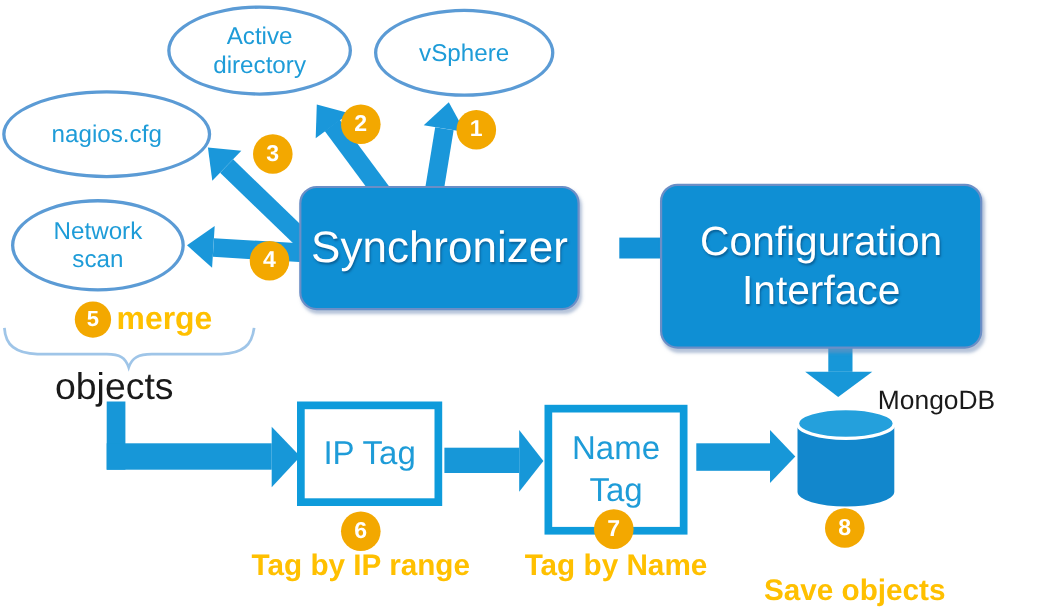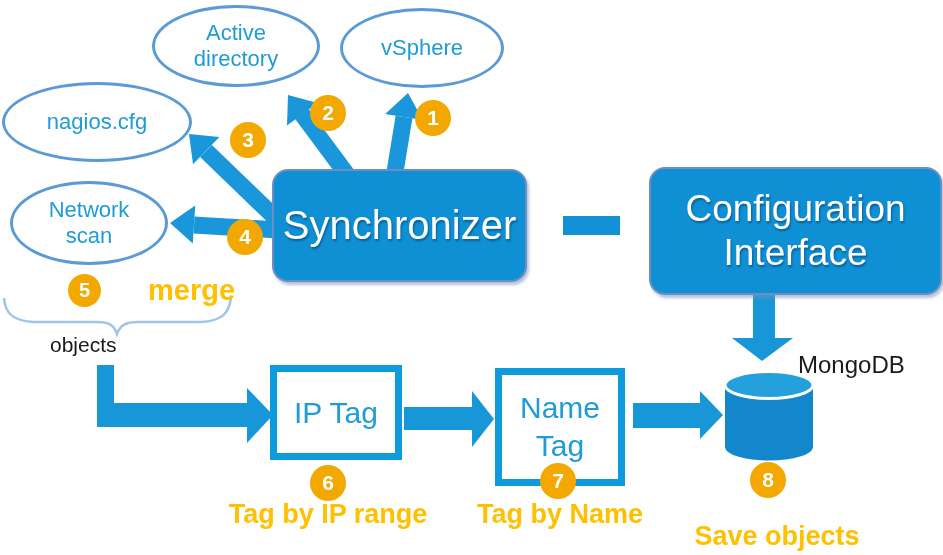--- a/index.html
+++ b/index.html
@@ -28,21 +28,21 @@
     position:absolute;background:#fff;border:7px solid #0E9BDB;
     display:flex;flex-direction:column;align-items:center;justify-content:center;
     color:#1E9CD8;font-size:30px;font-weight:normal;text-align:center;line-height:38px;
     box-sizing:border-box;
   }
   .badge{
     position:absolute;width:36px;height:36px;border-radius:50%;background:#F3A800;
     color:#fff;font-size:21px;font-weight:bold;display:flex;align-items:center;justify-content:center;
   }
   .badge.small{width:33px;height:33px;font-size:20px;}
-  .gold-label{position:absolute;color:#FFC000;font-weight:bold;margin-left:42px;}
+  .gold-label{position:absolute;color:#FFC000;font-weight:bold;}
   .caption{position:absolute;width:300px;text-align:center;color:#FFC000;font-weight:bold;font-size:27px;}
   .plain-label{position:absolute;color:#1a1a1a;}
 </style>
 </head>
 <body>
 
 <div class="canvas">
 
   <svg width="943" height="555" viewBox="0 0 943 555">
 
@@ -112,21 +112,21 @@
 
   <div class="ellipse" style="left:10px;top:181px;width:158px;height:84px">
     <span>Network</span>
     <span>scan</span>
   </div>
 
   <div class="bluebox sync" style="left:272px;top:169px;width:255px;height:113px">
     <span>Synchronizer</span>
   </div>
 
-  <div class="bluebox config" style="left:649px;top:167px;width:293px;height:128px">
+  <div class="bluebox config" style="left:600px;top:167px;width:293px;height:150px">
     <span>Configuration</span>
     <span>Interface</span>
   </div>
 
   <div class="tagbox" style="left:270px;top:365px;width:132px;height:95px">
     <span>IP Tag</span>
   </div>
 
   <div class="tagbox" style="left:495px;top:368px;width:130px;height:118px">
     <span>Name</span>
@@ -139,21 +139,21 @@
   <div class="badge" style="left:310px;top:95px">2</div>
   <div class="badge" style="left:230px;top:122px">3</div>
   <div class="badge" style="left:227px;top:219px">4</div>
   <div class="badge small" style="left:68px;top:274px">5</div>
   <div class="badge" style="left:310px;top:465px">6</div>
   <div class="badge" style="left:540px;top:463px">7</div>
   <div class="badge" style="left:750px;top:462px">8</div>
 
   <div class="gold-label" style="left:106px;top:274px;font-size:29px">merge</div>
 
-  <div class="plain-label" style="left:50px;top:333px;font-size:21px">objects</div>
+  <div class="plain-label" style="left:50px;top:333px;font-size:34px">objects</div>
 
   <div class="caption" style="left:178px;top:499px">Tag by IP range</div>
 
   <div class="caption" style="left:410px;top:499px">Tag by Name</div>
 
   <div class="caption" style="left:627px;top:521px">Save objects</div>
 
 </div>
 
 </body></html>

